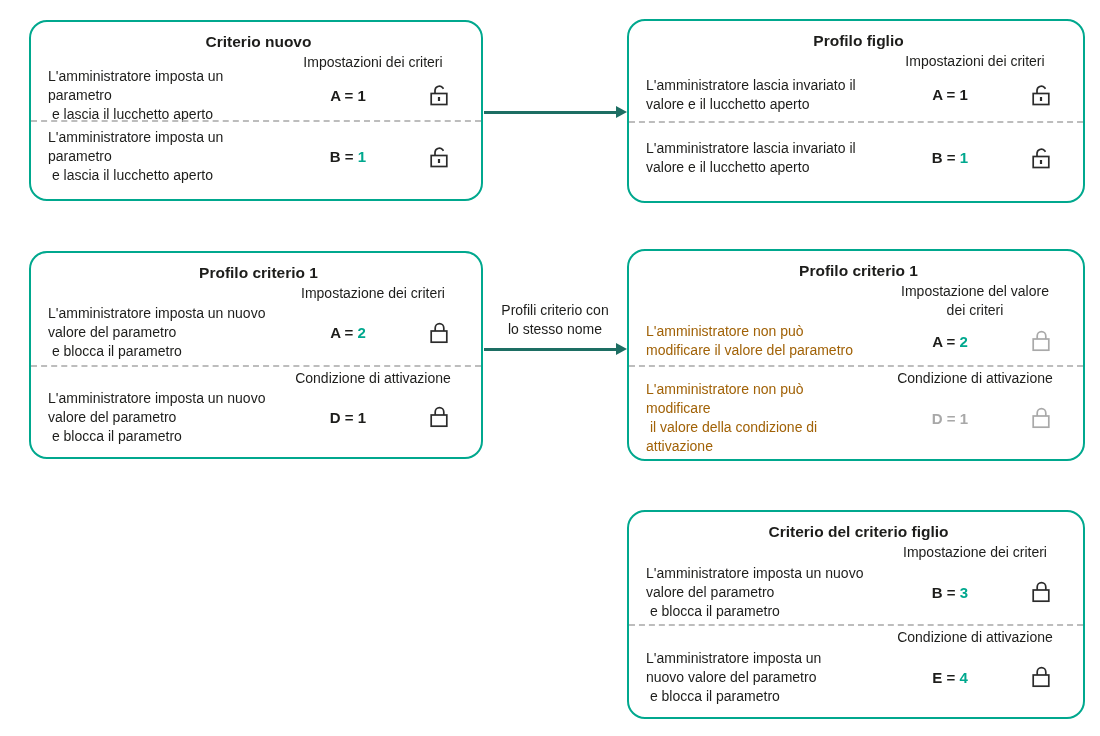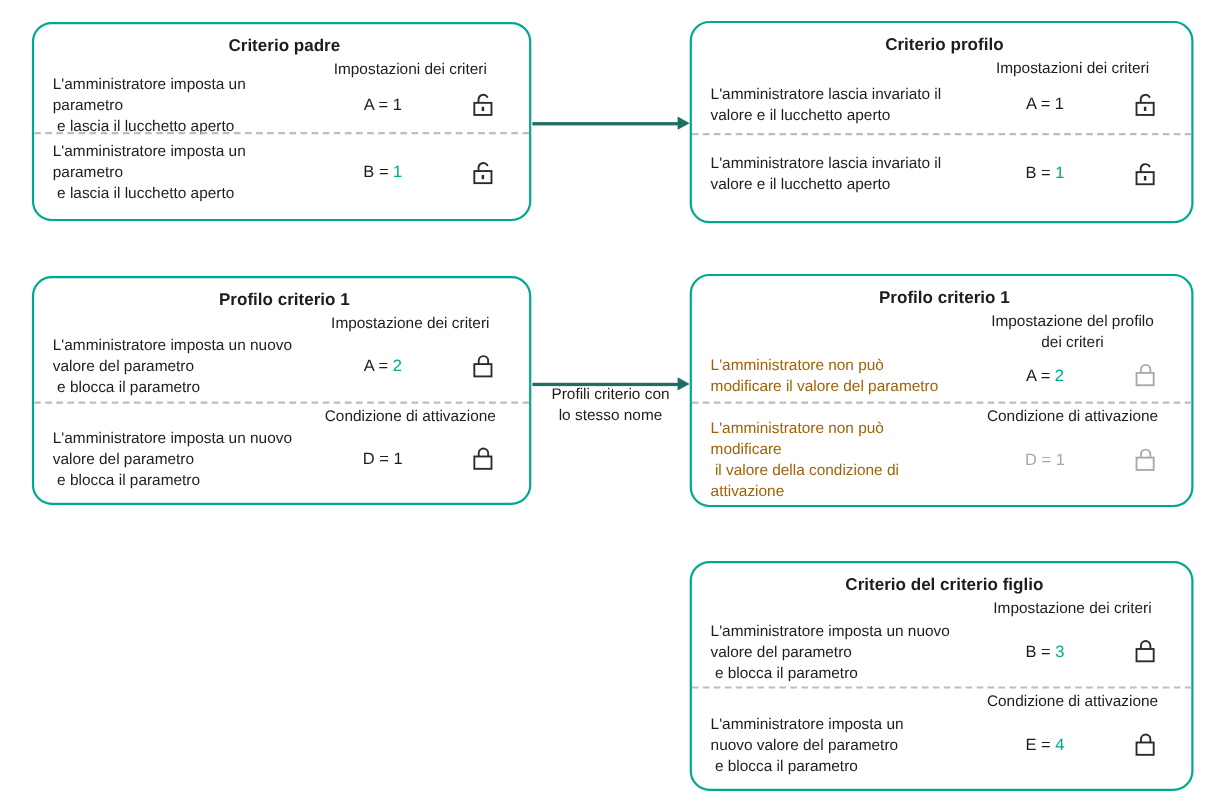--- a/index.html
+++ b/index.html
@@ -23,51 +23,51 @@
   .section { flex:1; display:flex; flex-direction:column; justify-content:center; min-height:0; }
   .sec-header {
     margin-left:auto; width:192px; text-align:center;
     font-size:14px; line-height:19px; white-space:pre-wrap;
   }
   .sec-row { flex:1; display:flex; align-items:center; min-height:0; }
   .sec-text { flex:1 1 auto; font-size:14px; line-height:19px; white-space:pre-wrap; }
   .sec-text.gray { color:#a16207; }
   .sec-value {
     flex:0 0 122px; text-align:center; white-space:nowrap;
-    font-size:15px; font-weight:400;
+    font-size:15px; font-weight:700;
   }
   .sec-value .teal { color:#00a88e; }
   .sec-value .gray { color:#a8a8a8; }
   .sec-lock { flex:0 0 60px; display:flex; justify-content:center; align-items:center; }
   .divider {
     flex:0 0 auto; height:0;
     border-top:2px dashed #bdbdbd;
     margin:2px -12px 2px -17px;
   }
   .arrow { position:absolute; height:13px; }
   .arrow .line { position:absolute; left:0; right:9px; top:5px; height:2.6px; background:#1d6e63; }
   .arrow .head {
     position:absolute; right:0; top:0; width:0; height:0;
     border-left:11px solid #1d6e63;
     border-top:6.5px solid transparent;
     border-bottom:6.5px solid transparent;
   }
   .arrow-label {
     position:absolute; left:473px; top:301px; width:164px;
-    text-align:center; font-size:14px; line-height:19px; white-space:pre-wrap;margin-top:48px;
+    text-align:center; font-size:14px; line-height:19px; white-space:pre-wrap;
   }
   svg.lock { display:block; }
 </style>
 </head>
 <body>
 
 <div class="canvas">
 
   <div class="box" style="left:29px; top:20px; width:454px; height:181px;">
-    <div class="box-title">Criterio padre</div>
+    <div class="box-title">Criterio nuovo</div>
     <div class="section">
       <div class="sec-header">Impostazioni dei criteri</div>
       <div class="sec-row">
         <div class="sec-text">L'amministratore imposta un
 parametro
  e lascia il lucchetto aperto</div>
         <div class="sec-value"><span>A =</span> <span>1</span></div>
         <div class="sec-lock">
           <svg class="lock" width="25" height="26" viewBox="0 0 25 26" fill="none" stroke="#2b2b2b" stroke-width="1.7">
               <rect x="4.2" y="11.5" width="15.6" height="11"></rect>
@@ -90,21 +90,21 @@
               <rect x="4.2" y="11.5" width="15.6" height="11"></rect>
               <path d="M8 11.5 V8.6 A4.4 4.4 0 0 1 15.6 5.6 L16.4 6.9"></path>
               <line x1="12" y1="15" x2="12" y2="19" stroke-width="2.2"></line>
             </svg>
         </div>
       </div>
     </div>
   </div>
 
   <div class="box" style="left:627px; top:19px; width:458px; height:184px;">
-    <div class="box-title">Criterio profilo</div>
+    <div class="box-title">Profilo figlio</div>
     <div class="section">
       <div class="sec-header">Impostazioni dei criteri</div>
       <div class="sec-row">
         <div class="sec-text">L'amministratore lascia invariato il
 valore e il lucchetto aperto</div>
         <div class="sec-value"><span>A =</span> <span>1</span></div>
         <div class="sec-lock">
           <svg class="lock" width="25" height="26" viewBox="0 0 25 26" fill="none" stroke="#2b2b2b" stroke-width="1.7">
               <rect x="4.2" y="11.5" width="15.6" height="11"></rect>
               <path d="M8 11.5 V8.6 A4.4 4.4 0 0 1 15.6 5.6 L16.4 6.9"></path>
@@ -162,21 +162,21 @@
               <path d="M8.2 11 V8 a4.3 4.3 0 0 1 8.6 0 V11"></path>
             </svg>
         </div>
       </div>
     </div>
   </div>
 
   <div class="box" style="left:627px; top:249px; width:458px; height:212px;">
     <div class="box-title">Profilo criterio 1</div>
     <div class="section">
-      <div class="sec-header">Impostazione del profilo
+      <div class="sec-header">Impostazione del valore
 dei criteri</div>
       <div class="sec-row">
         <div class="sec-text gray">L'amministratore non può
 modificare il valore del parametro</div>
         <div class="sec-value"><span>A =</span> <span class="teal">2</span></div>
         <div class="sec-lock">
           <svg class="lock" width="25" height="26" viewBox="0 0 25 26" fill="none" stroke="#a9a9a9" stroke-width="1.7">
               <rect x="4.2" y="11" width="15.6" height="11.2"></rect>
               <path d="M8.2 11 V8 a4.3 4.3 0 0 1 8.6 0 V11"></path>
             </svg>

